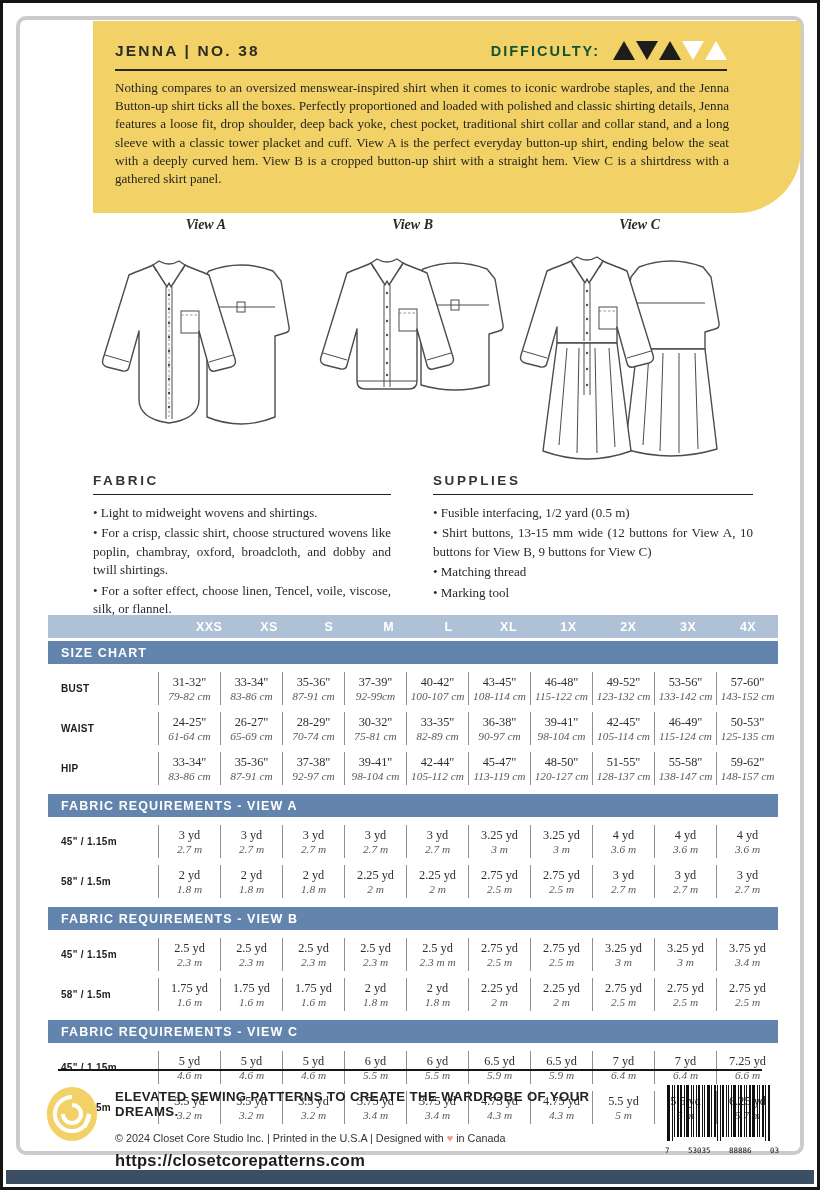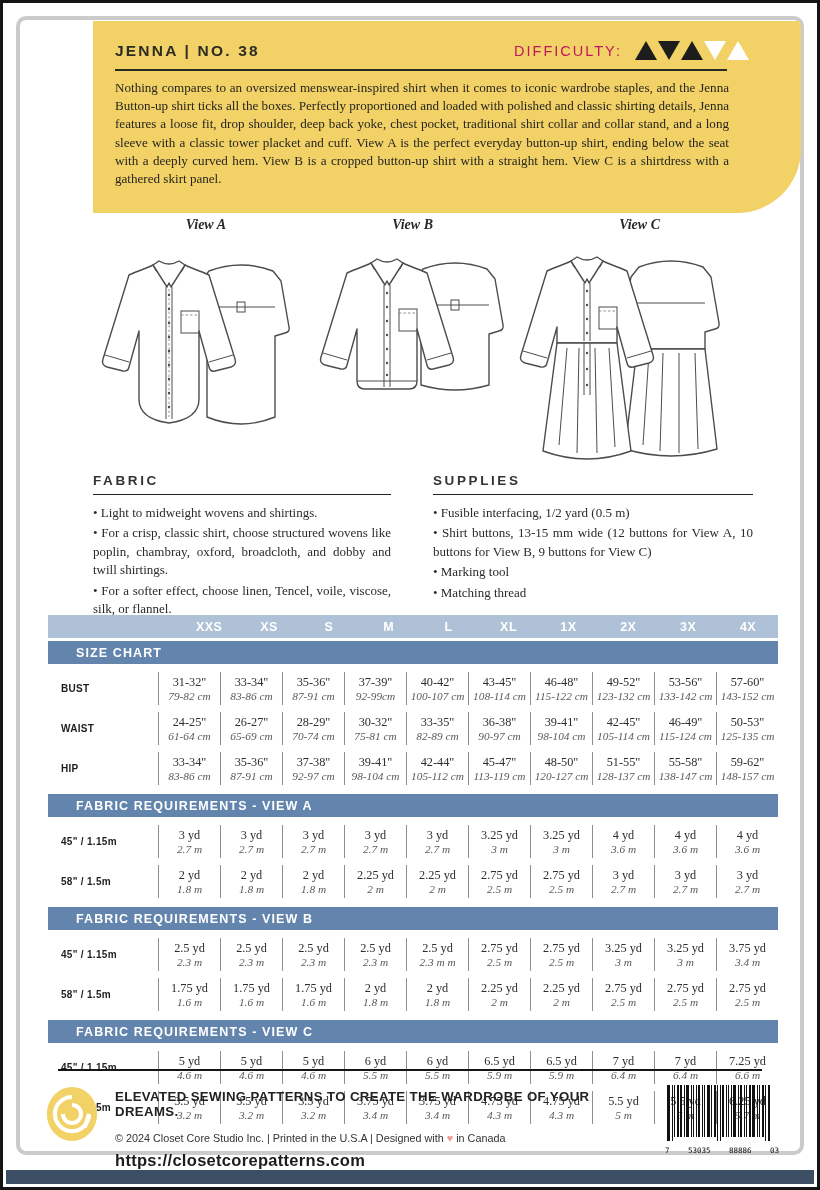--- a/index.html
+++ b/index.html
@@ -10,24 +10,24 @@
   .frame { position:absolute; left:13px; top:13px; right:13px; bottom:32px;
            border:4px solid #cbcbcb; border-radius:10px; }
 
   
   .banner { position:absolute; left:20px; top:18px; width:778px; height:192px;
             background:var(--banner_yellow,#F2D266);
             border-radius:4px 4px 64px 6px; }
   .banner-wedge { position:absolute; left:0; top:0; width:70px; height:192px;
                   background:#ffffff; }
   .banner-head { position:relative; display:flex; justify-content:space-between;
-                 align-items:center; padding:20px 52px 0 92px; }
+                 align-items:center; padding:20px 74px 0 92px; }
   .pattern-title { font-size:15.5px; font-weight:bold; letter-spacing:2.2px; color:#2c2b24; }
   .difficulty { display:flex; align-items:center; gap:12px; }
-  .difficulty-label { font-size:14.5px; letter-spacing:2px; color:#be185d; font-weight:400;text-align:center; }
+  .difficulty-label { font-size:14.5px; letter-spacing:2px; color:#14532d; font-weight:700;text-align:center; }
   .tris { display:flex; align-items:center; }
   .tri { width:0; height:0; display:inline-block; margin-left:1px; }
   .tri.up   { border-left:11px solid transparent; border-right:11px solid transparent; border-bottom:19px solid #1d1d1b; }
   .tri.down { border-left:11px solid transparent; border-right:11px solid transparent; border-top:19px solid #1d1d1b; }
   .tri.up.light   { border-bottom-color:#ffffff; }
   .tri.down.light { border-top-color:#ffffff; }
   .banner-rule { margin:9px 74px 8px 92px; border-top:2px solid #2a2a24; }
   .desc { margin:0 72px 0 92px; font-family:"Liberation Serif", serif;
           font-size:13.1px; line-height:1.39; text-align:justify; color:#26251f; }
 
@@ -54,21 +54,21 @@
 
   
   .tables { position:absolute; left:45px; top:612px; width:730px; }
   .t-sizerow { display:flex; align-items:center; height:23px;
                background:var(--header_blue,#AEC1D6); margin-bottom:2px;padding-left:25px; }
   .t-lbl { width:110px; }
   .t-size { width:62px; text-align:center; color:#fff; font-weight:bold;
             font-size:12.5px; letter-spacing:.5px; }
   .t-bar { height:23px; background:var(--bar_blue,#6385AD); color:#fff; font-weight:bold;
            font-size:12.5px; letter-spacing:1.1px; display:flex; align-items:center;
-           padding-left:28px; margin:3px 0 4px; }
+           padding-left:13px; margin:3px 0 4px; }
   .t-row { display:flex; align-items:center; min-height:40px; }
   .t-label { width:110px; font-weight:bold; font-size:10px; letter-spacing:.3px;
              padding-left:13px; color:#1e1e1e; }
   .t-cell { width:62px; border-left:1px solid #8f8f8f; text-align:center; padding:3px 0; }
   .t-cell .main { display:block; font-family:"Liberation Serif", serif; font-size:12.3px; color:#2e2e2e; }
   .t-cell .sub  { display:block; font-family:"Liberation Serif", serif; font-style:italic;
                   font-size:11.3px; color:#5a5a5a; }
   .t-section { margin-top:6px; }
 
   
@@ -208,22 +208,22 @@
           <li>Light to midweight wovens and shirtings.</li>
           <li>For a crisp, classic shirt, choose structured wovens like poplin, chambray, oxford, broadcloth, and dobby and twill shirtings.</li>
           <li>For a softer effect, choose linen, Tencel, voile, viscose, silk, or flannel.</li>
         </ul>
     </div>
     <div class="info supplies">
       <h3>SUPPLIES</h3>
       <ul id="supplies-list">
           <li>Fusible interfacing, 1/2 yard (0.5 m)</li>
           <li>Shirt buttons, 13-15 mm wide (12 buttons for View A, 10 buttons for View B, 9 buttons for View C)</li>
+          <li>Matching thread</li>
           <li>Marking tool</li>
-          <li>Matching thread</li>
         </ul>
     </div>
   </div>
 
   <div class="tables" id="tables">
       <div class="t-sizerow">
         <div class="t-lbl"></div>
         <div class="t-size">XXS</div>
         <div class="t-size">XS</div>
         <div class="t-size">S</div>

